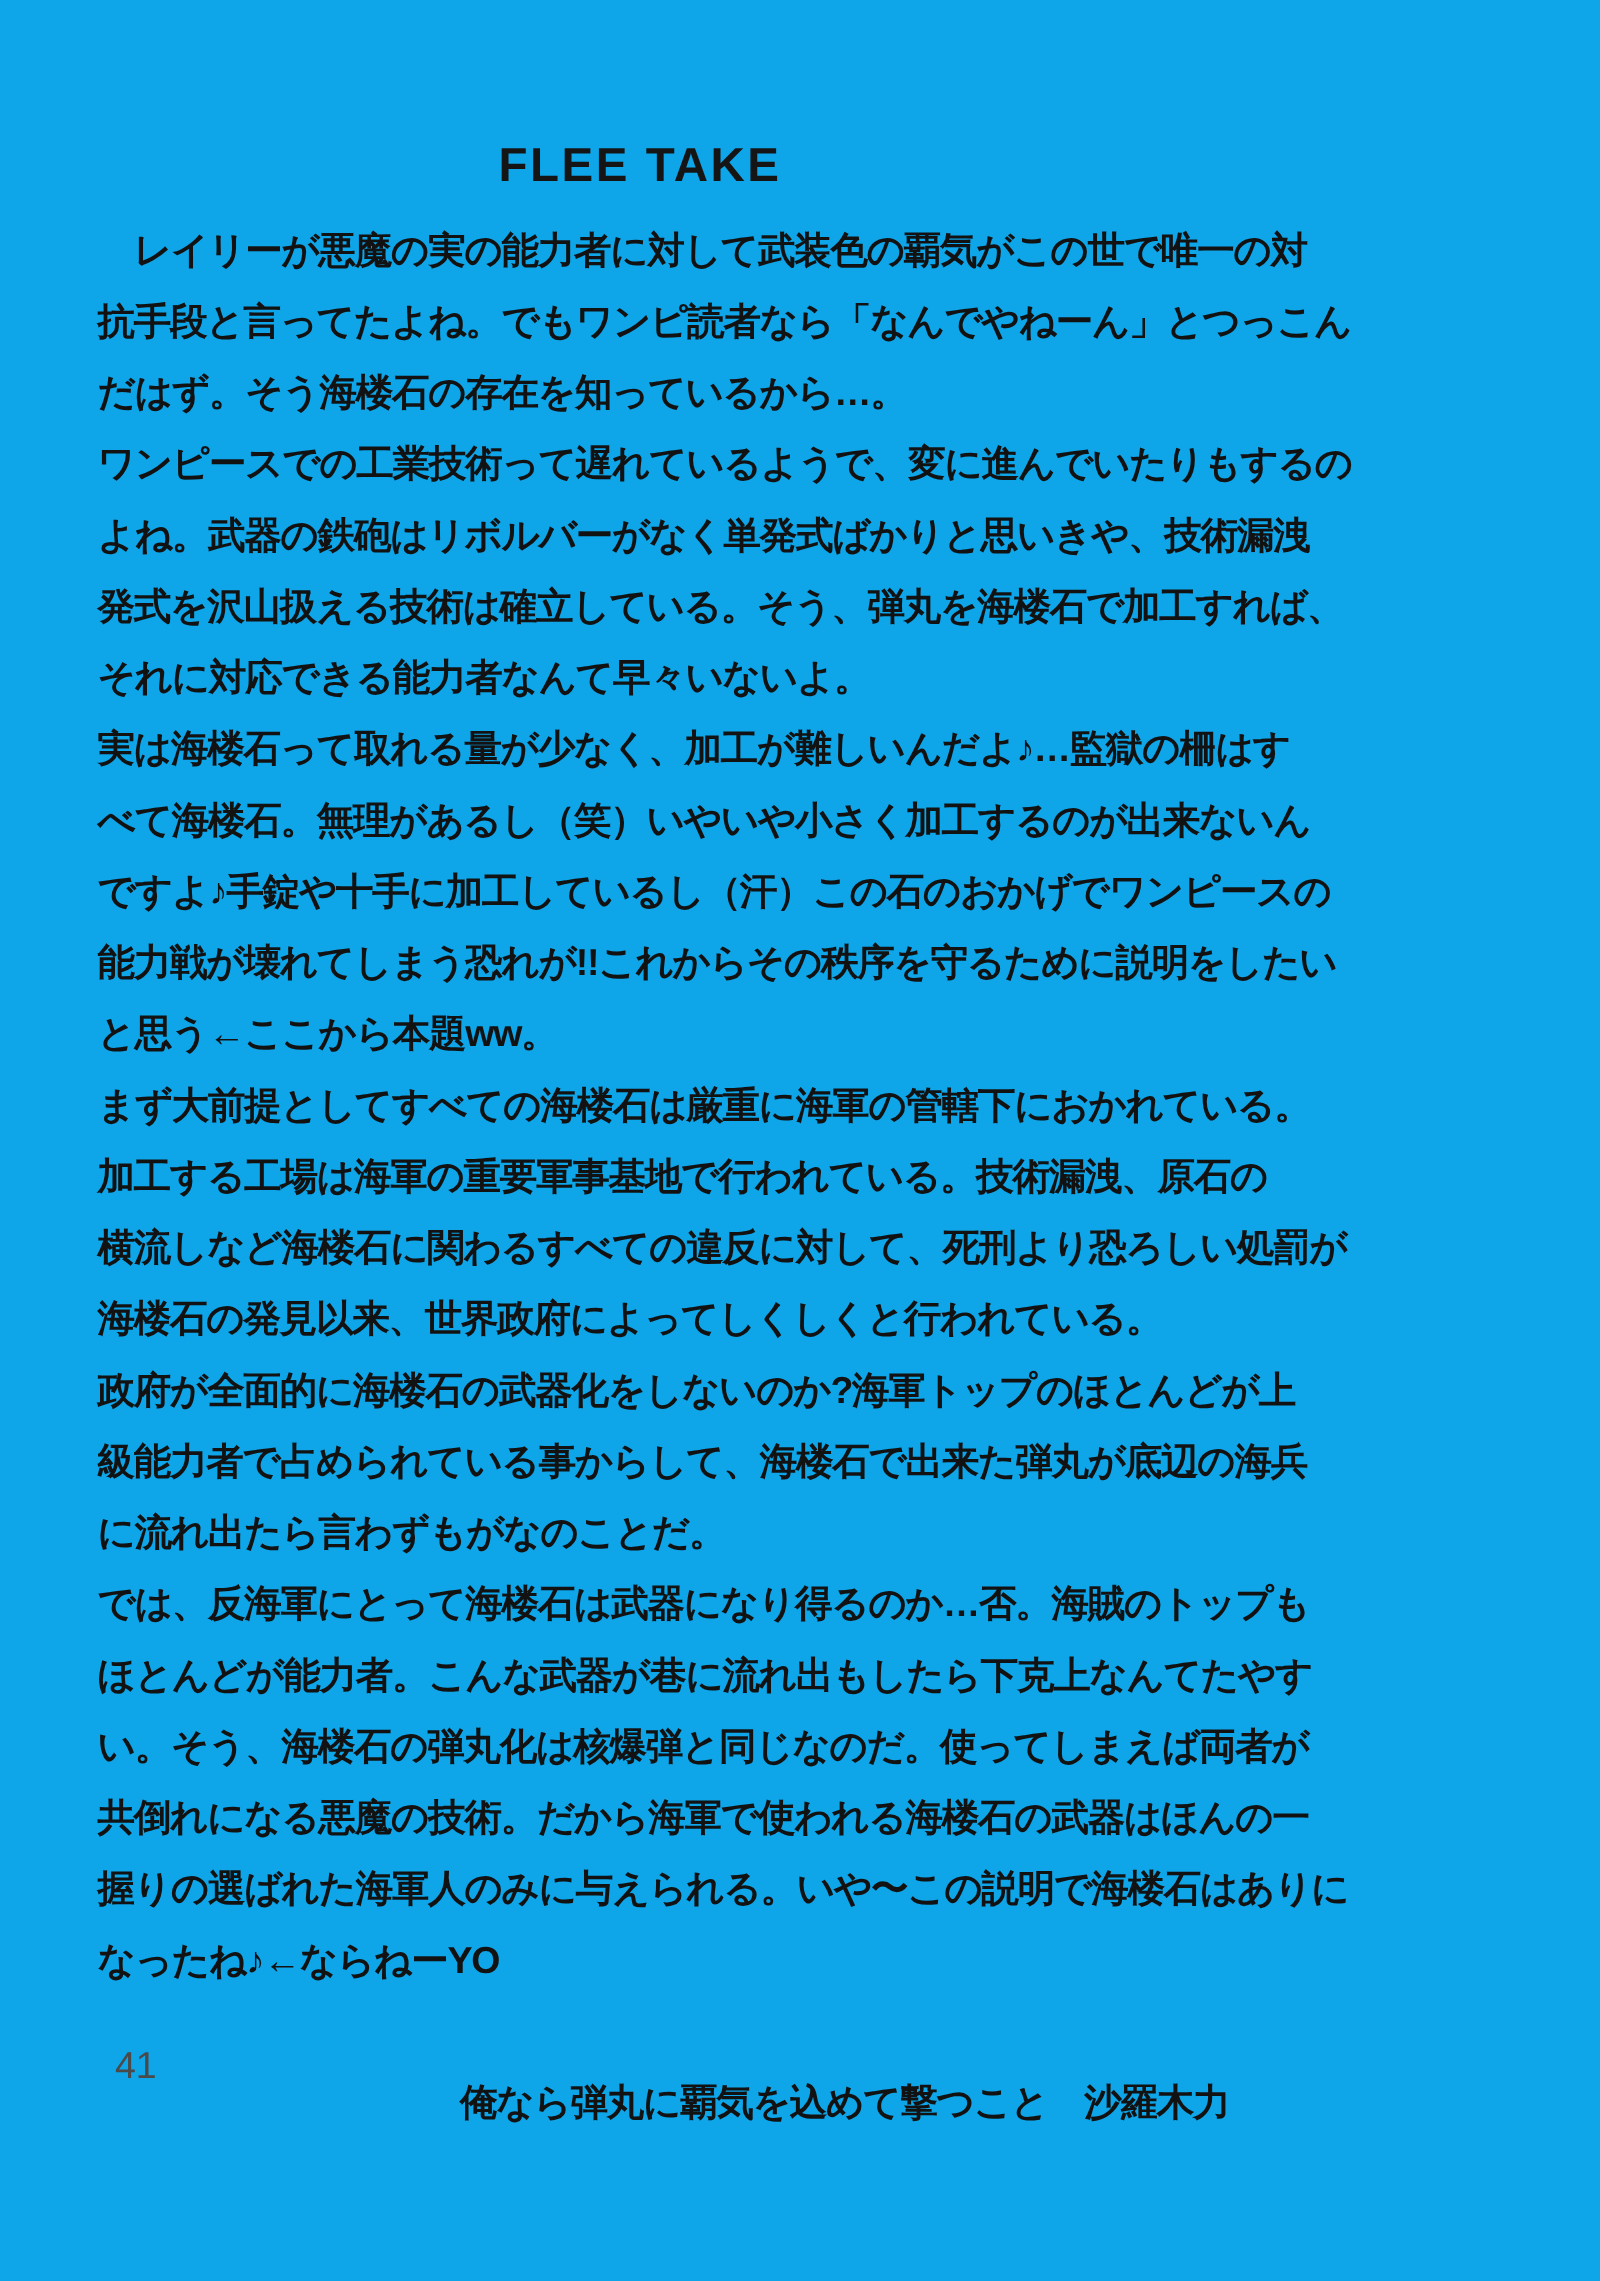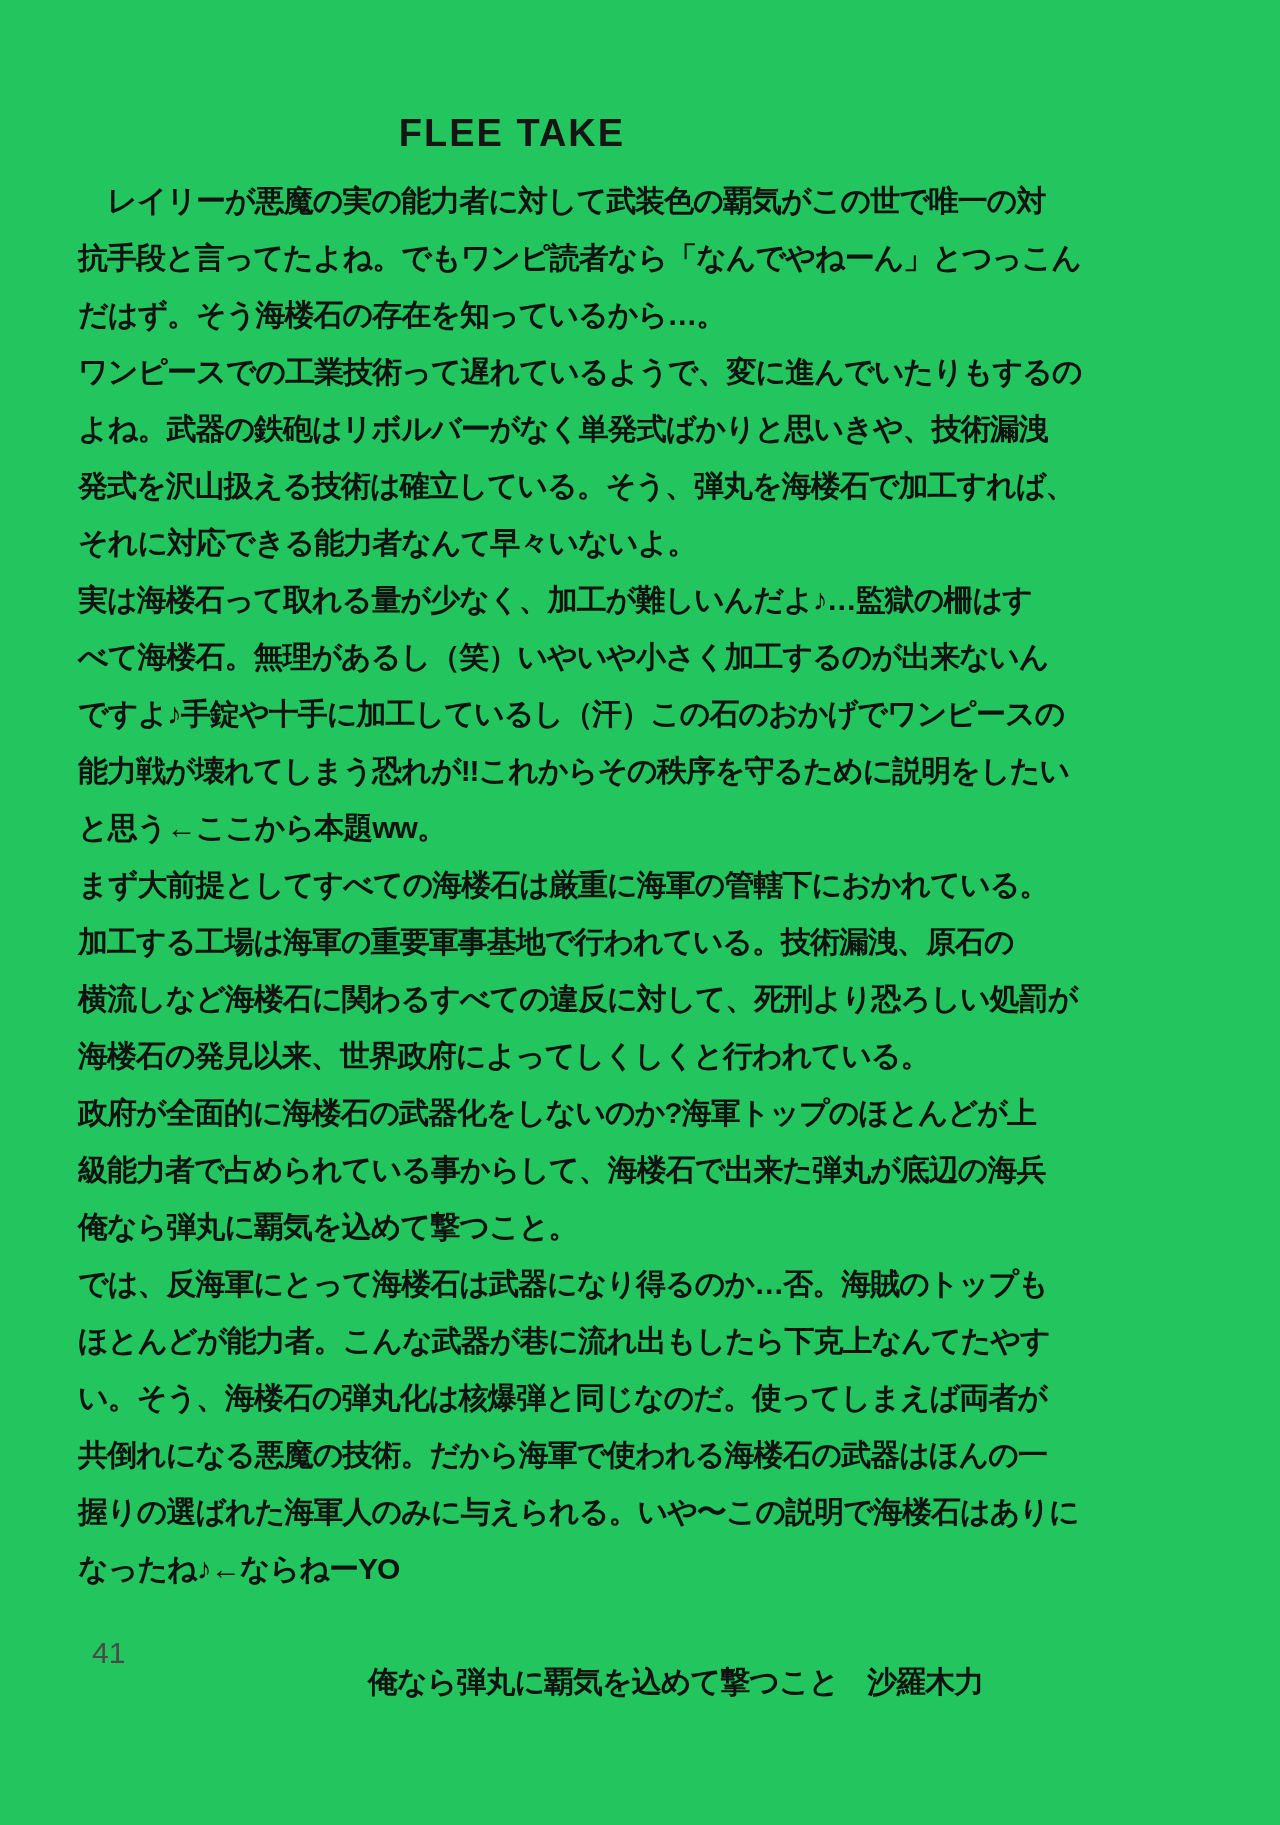--- a/index.html
+++ b/index.html
@@ -4,21 +4,21 @@
 <style>
   html, body {
     margin: 0;
     padding: 0;
     background: #ffffff;
   }
   .page {
     position: relative;
     width: 1280px;
     height: 1825px;
-    background: #22c55e;
+    background: #0ea5e9;
     overflow: hidden;
     font-family: "Liberation Sans", sans-serif;
     color: #0d0d0d;
   }
   .doc-title {
     position: absolute;
     top: 112px;
     left: 0;
     width: 1024px;            
     text-align: center;
@@ -80,21 +80,21 @@
     <div class="text-line">べて海楼石。無理があるし（笑）いやいや小さく加工するのが出来ないん</div>
     <div class="text-line">ですよ♪手錠や十手に加工しているし（汗）この石のおかげでワンピースの</div>
     <div class="text-line">能力戦が壊れてしまう恐れが!!これからその秩序を守るために説明をしたい</div>
     <div class="text-line">と思う←ここから本題ww。</div>
     <div class="text-line"> まず大前提としてすべての海楼石は厳重に海軍の管轄下におかれている。</div>
     <div class="text-line">加工する工場は海軍の重要軍事基地で行われている。技術漏洩、原石の</div>
     <div class="text-line">横流しなど海楼石に関わるすべての違反に対して、死刑より恐ろしい処罰が</div>
     <div class="text-line">海楼石の発見以来、世界政府によってしくしくと行われている。</div>
     <div class="text-line"> 政府が全面的に海楼石の武器化をしないのか?海軍トップのほとんどが上</div>
     <div class="text-line">級能力者で占められている事からして、海楼石で出来た弾丸が底辺の海兵</div>
-    <div class="text-line">俺なら弾丸に覇気を込めて撃つこと。</div>
+    <div class="text-line">に流れ出たら言わずもがなのことだ。</div>
     <div class="text-line"> では、反海軍にとって海楼石は武器になり得るのか…否。海賊のトップも</div>
     <div class="text-line">ほとんどが能力者。こんな武器が巷に流れ出もしたら下克上なんてたやす</div>
     <div class="text-line">い。そう、海楼石の弾丸化は核爆弾と同じなのだ。使ってしまえば両者が</div>
     <div class="text-line">共倒れになる悪魔の技術。だから海軍で使われる海楼石の武器はほんの一</div>
     <div class="text-line">握りの選ばれた海軍人のみに与えられる。いや〜この説明で海楼石はありに</div>
     <div class="text-line">なったね♪←ならねーYO</div>
   </div>
 
   <div class="footer-note">俺なら弾丸に覇気を込めて撃つこと　沙羅木力</div>
 

